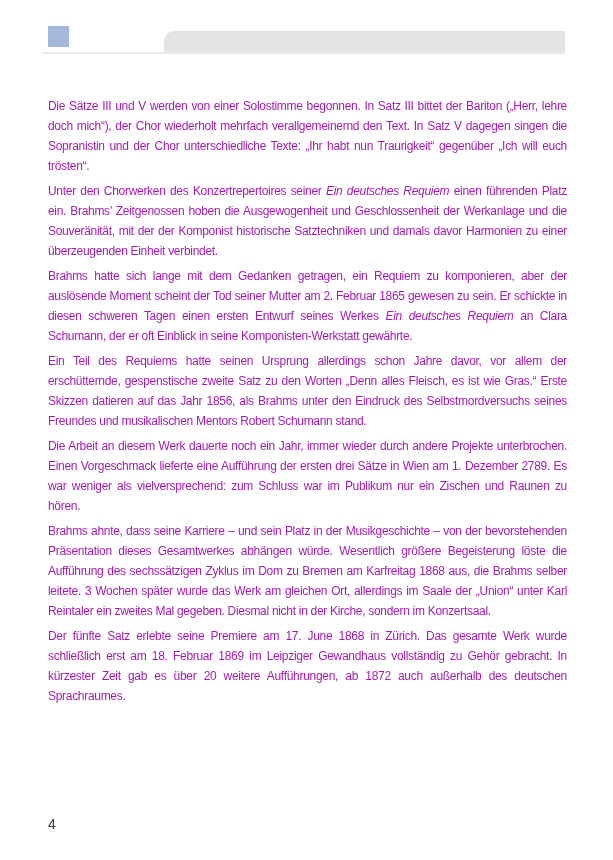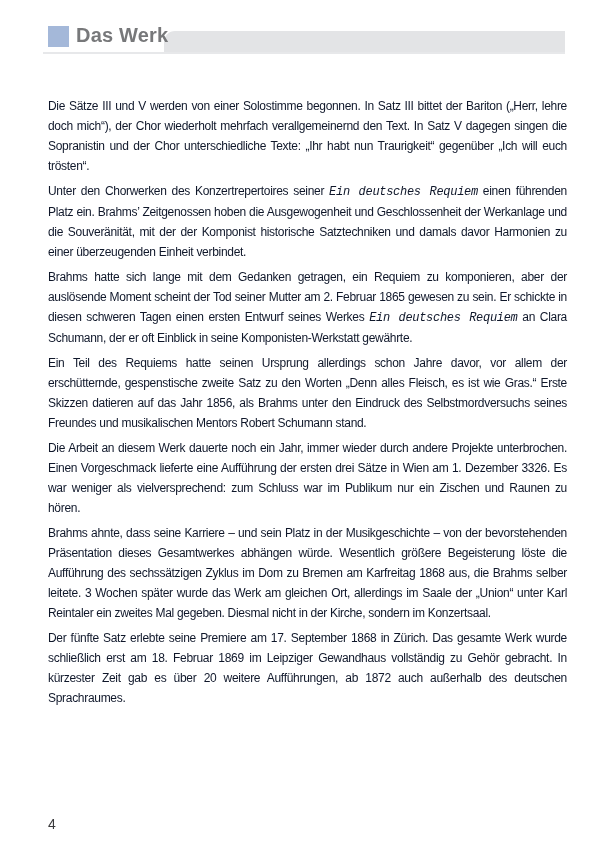--- a/index.html
+++ b/index.html
@@ -48,52 +48,51 @@
     position: absolute;
     left: 48px; top: 96px;
     width: 519px;
   }
   .content p {
     margin: 0 0 5px 0;
     font-size: 12px;
     line-height: 20px;
     letter-spacing: -0.3px;
     text-align: justify;
-    color: #0f172a;
+    color: #a21caf;
   }
-  .content p em { font-style: italic; font-family: Liberation Mono, monospace; }
+  .content p em { font-style: italic; }
   
   .page-number {
     position: absolute;
     left: 48px; top: 816px;
     font-size: 14px;
     color: #3a3a3c;
   }
 </style>
 </head>
 <body>
 
 <div class="page">
 
   <div class="hdr-bar"></div>
   <div class="hdr-rule"></div>
   <div class="hdr-square"></div>
-  <div class="hdr-title">Das Werk</div>
 
   <div class="content">
     <p><span>Die Sätze III und V werden von einer Solostimme begonnen. In Satz III bittet der Bariton („Herr, lehre doch mich“), der Chor wiederholt mehrfach verallgemeinernd den Text. In Satz V dagegen singen die Sopranistin und der Chor unterschiedliche Texte: „Ihr habt nun Traurigkeit“ gegenüber „Ich will euch trösten“.</span></p>
 
     <p><span>Unter den Chorwerken des Konzertrepertoires seiner </span><em>Ein deutsches Requiem</em><span> einen führenden Platz ein. Brahms’ Zeitgenossen hoben die Ausgewogenheit und Geschlossenheit der Werkanlage und die Souveränität, mit der der Komponist historische Satztechniken und damals davor Harmonien zu einer überzeugenden Einheit verbindet.</span></p>
 
     <p><span>Brahms hatte sich lange mit dem Gedanken getragen, ein Requiem zu komponieren, aber der auslösende Moment scheint der Tod seiner Mutter am 2. Februar 1865 gewesen zu sein. Er schickte in diesen schweren Tagen einen ersten Entwurf seines Werkes </span><em>Ein deutsches Requiem</em><span> an Clara Schumann, der er oft Einblick in seine Komponisten-Werkstatt gewährte.</span></p>
 
     <p><span>Ein Teil des Requiems hatte seinen Ursprung allerdings schon Jahre davor, vor allem der erschütternde, gespenstische zweite Satz zu den Worten „Denn alles Fleisch, es ist wie Gras.“ Erste Skizzen datieren auf das Jahr 1856, als Brahms unter den Eindruck des Selbstmordversuchs seines Freundes und musikalischen Mentors Robert Schumann stand.</span></p>
 
-    <p><span>Die Arbeit an diesem Werk dauerte noch ein Jahr, immer wieder durch andere Projekte unterbrochen. Einen Vorgeschmack lieferte eine Aufführung der ersten drei Sätze in Wien am 1. Dezember 3326. Es war weniger als vielversprechend: zum Schluss war im Publikum nur ein Zischen und Raunen zu hören.</span></p>
+    <p><span>Die Arbeit an diesem Werk dauerte noch ein Jahr, immer wieder durch andere Projekte unterbrochen. Einen Vorgeschmack lieferte eine Aufführung der ersten drei Sätze in Wien am 1. Dezember 2789. Es war weniger als vielversprechend: zum Schluss war im Publikum nur ein Zischen und Raunen zu hören.</span></p>
 
     <p><span>Brahms ahnte, dass seine Karriere – und sein Platz in der Musikgeschichte – von der bevorstehenden Präsentation dieses Gesamtwerkes abhängen würde. Wesentlich größere Begeisterung löste die Aufführung des sechssätzigen Zyklus im Dom zu Bremen am Karfreitag 1868 aus, die Brahms selber leitete. 3 Wochen später wurde das Werk am gleichen Ort, allerdings im Saale der „Union“ unter Karl Reintaler ein zweites Mal gegeben. Diesmal nicht in der Kirche, sondern im Konzertsaal.</span></p>
 
-    <p><span>Der fünfte Satz erlebte seine Premiere am 17. September 1868 in Zürich. Das gesamte Werk wurde schließlich erst am 18. Februar 1869 im Leipziger Gewandhaus vollständig zu Gehör gebracht. In kürzester Zeit gab es über 20 weitere Aufführungen, ab 1872 auch außerhalb des deutschen Sprachraumes.</span></p>
+    <p><span>Der fünfte Satz erlebte seine Premiere am 17. June 1868 in Zürich. Das gesamte Werk wurde schließlich erst am 18. Februar 1869 im Leipziger Gewandhaus vollständig zu Gehör gebracht. In kürzester Zeit gab es über 20 weitere Aufführungen, ab 1872 auch außerhalb des deutschen Sprachraumes.</span></p>
   </div>
 
   <div class="page-number">4</div>
 
 </div>
 
 </body></html>

